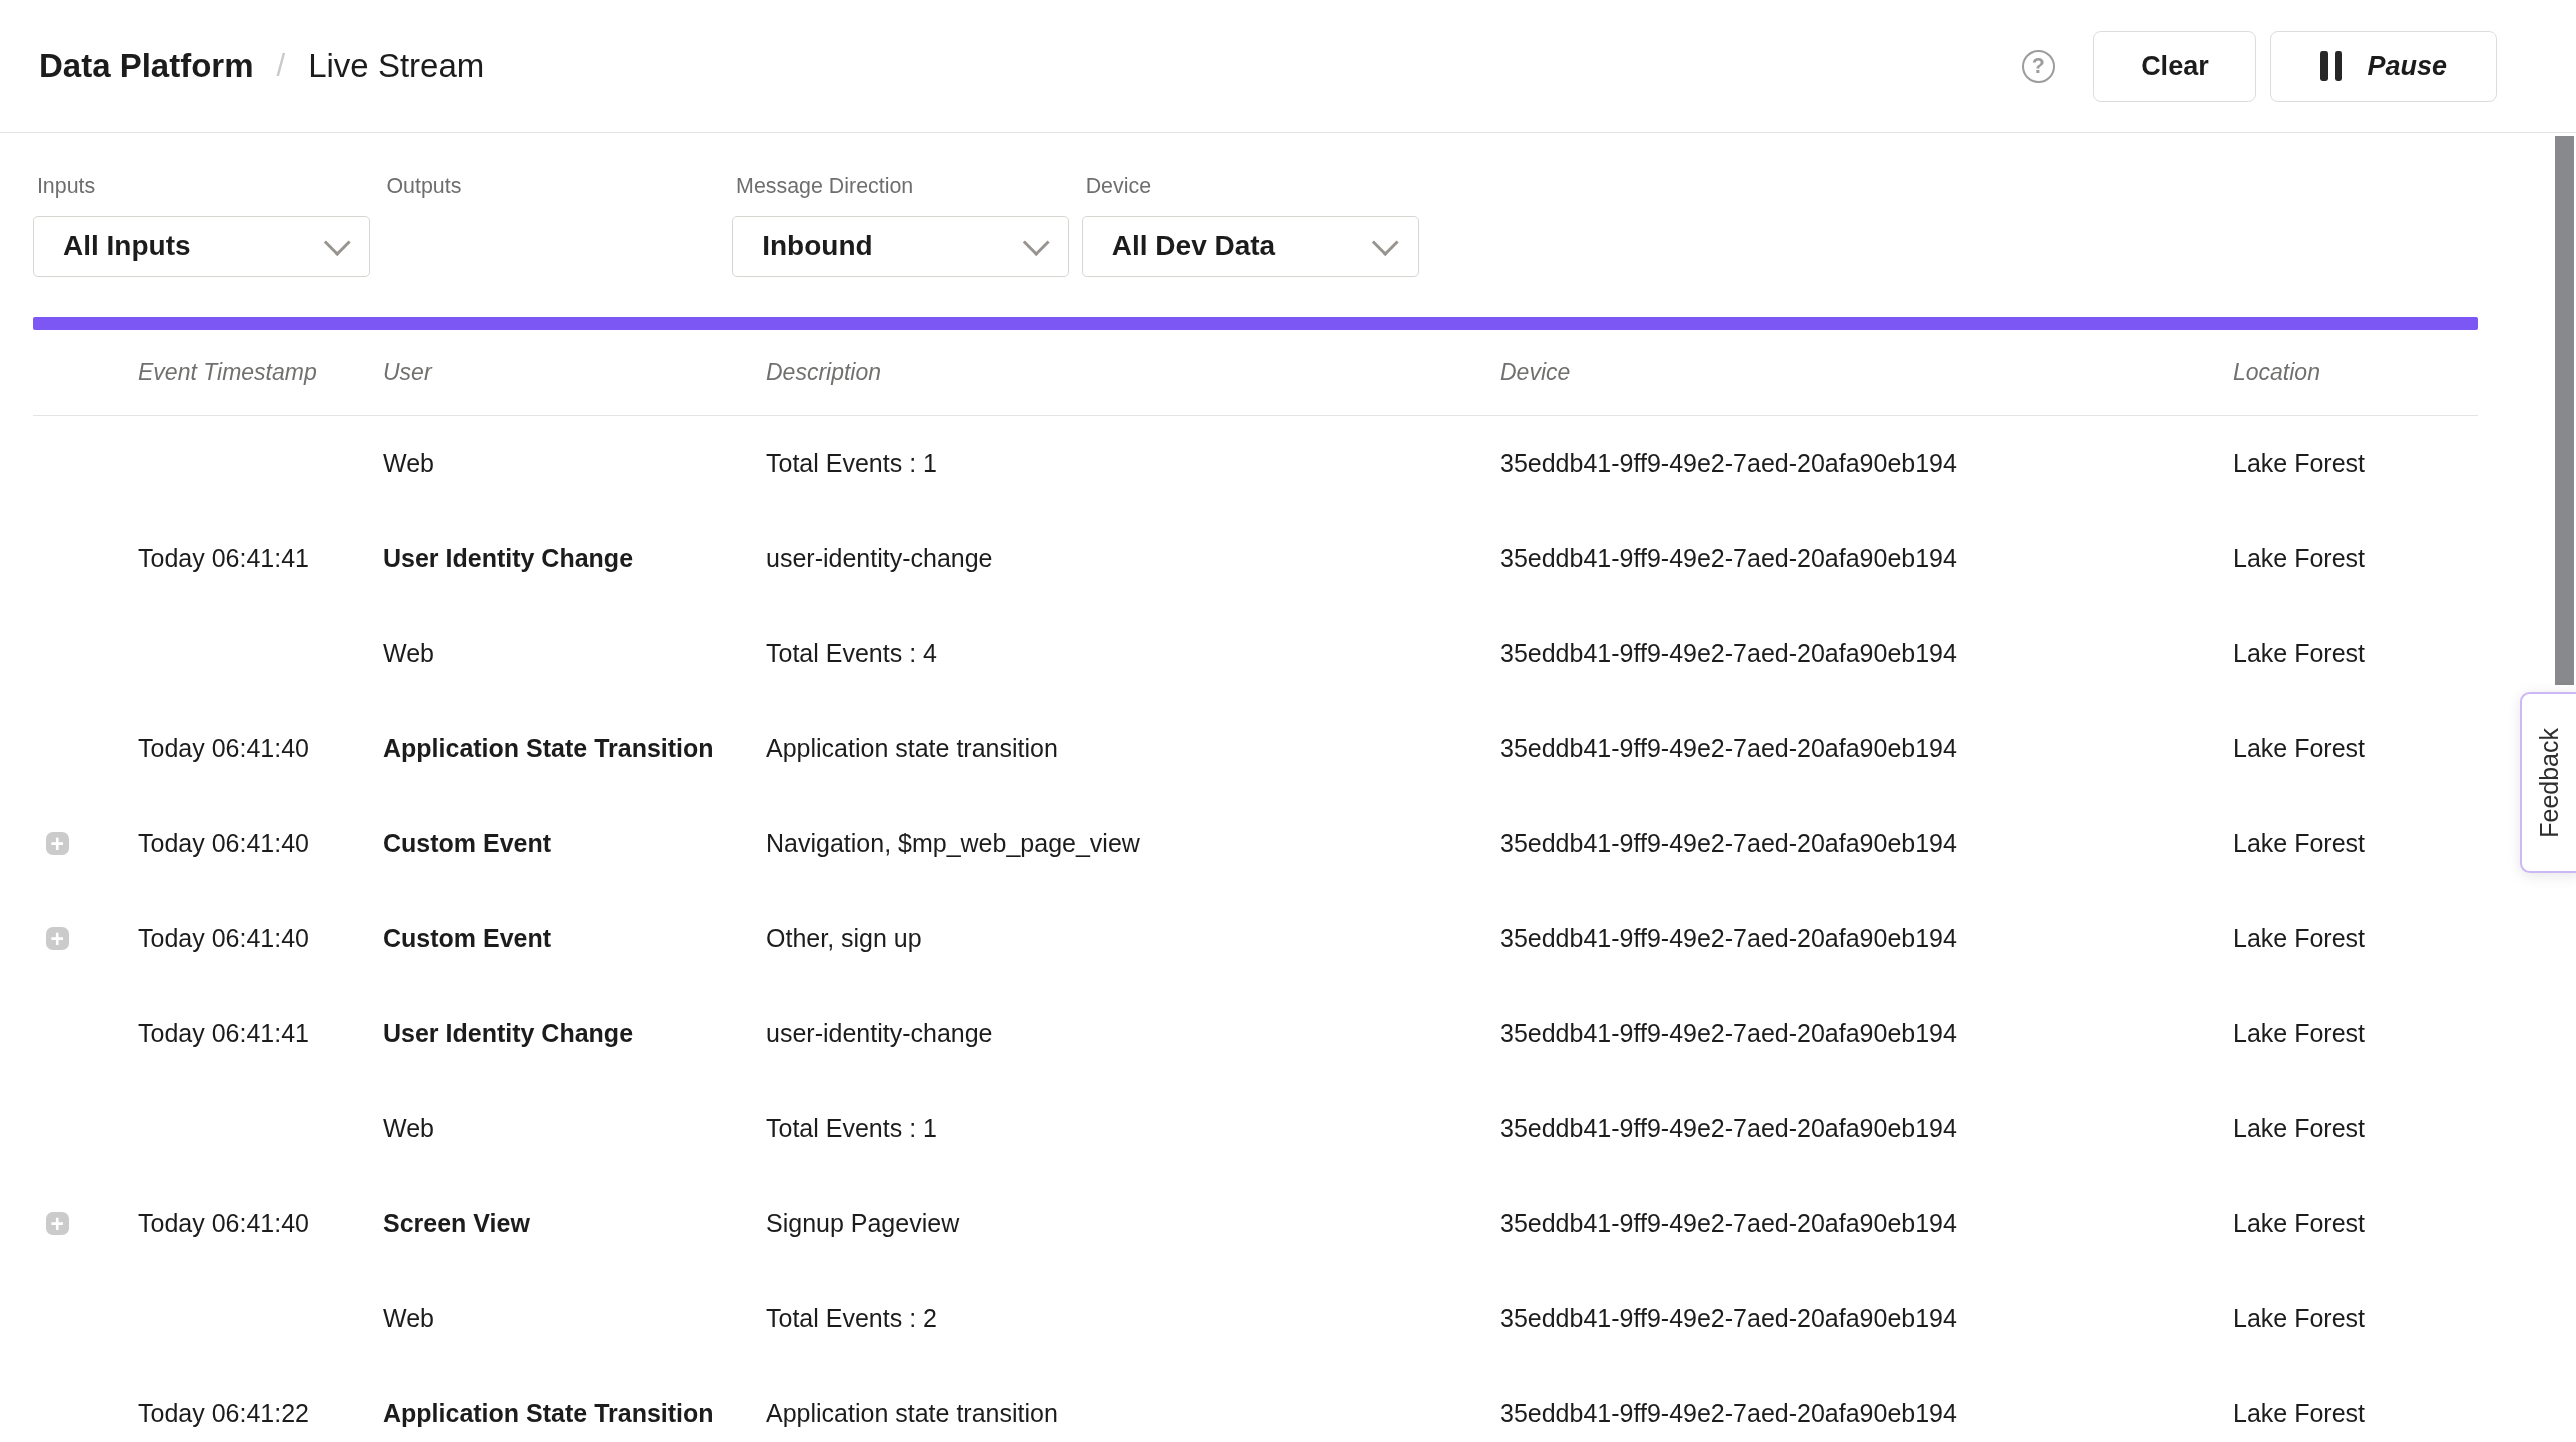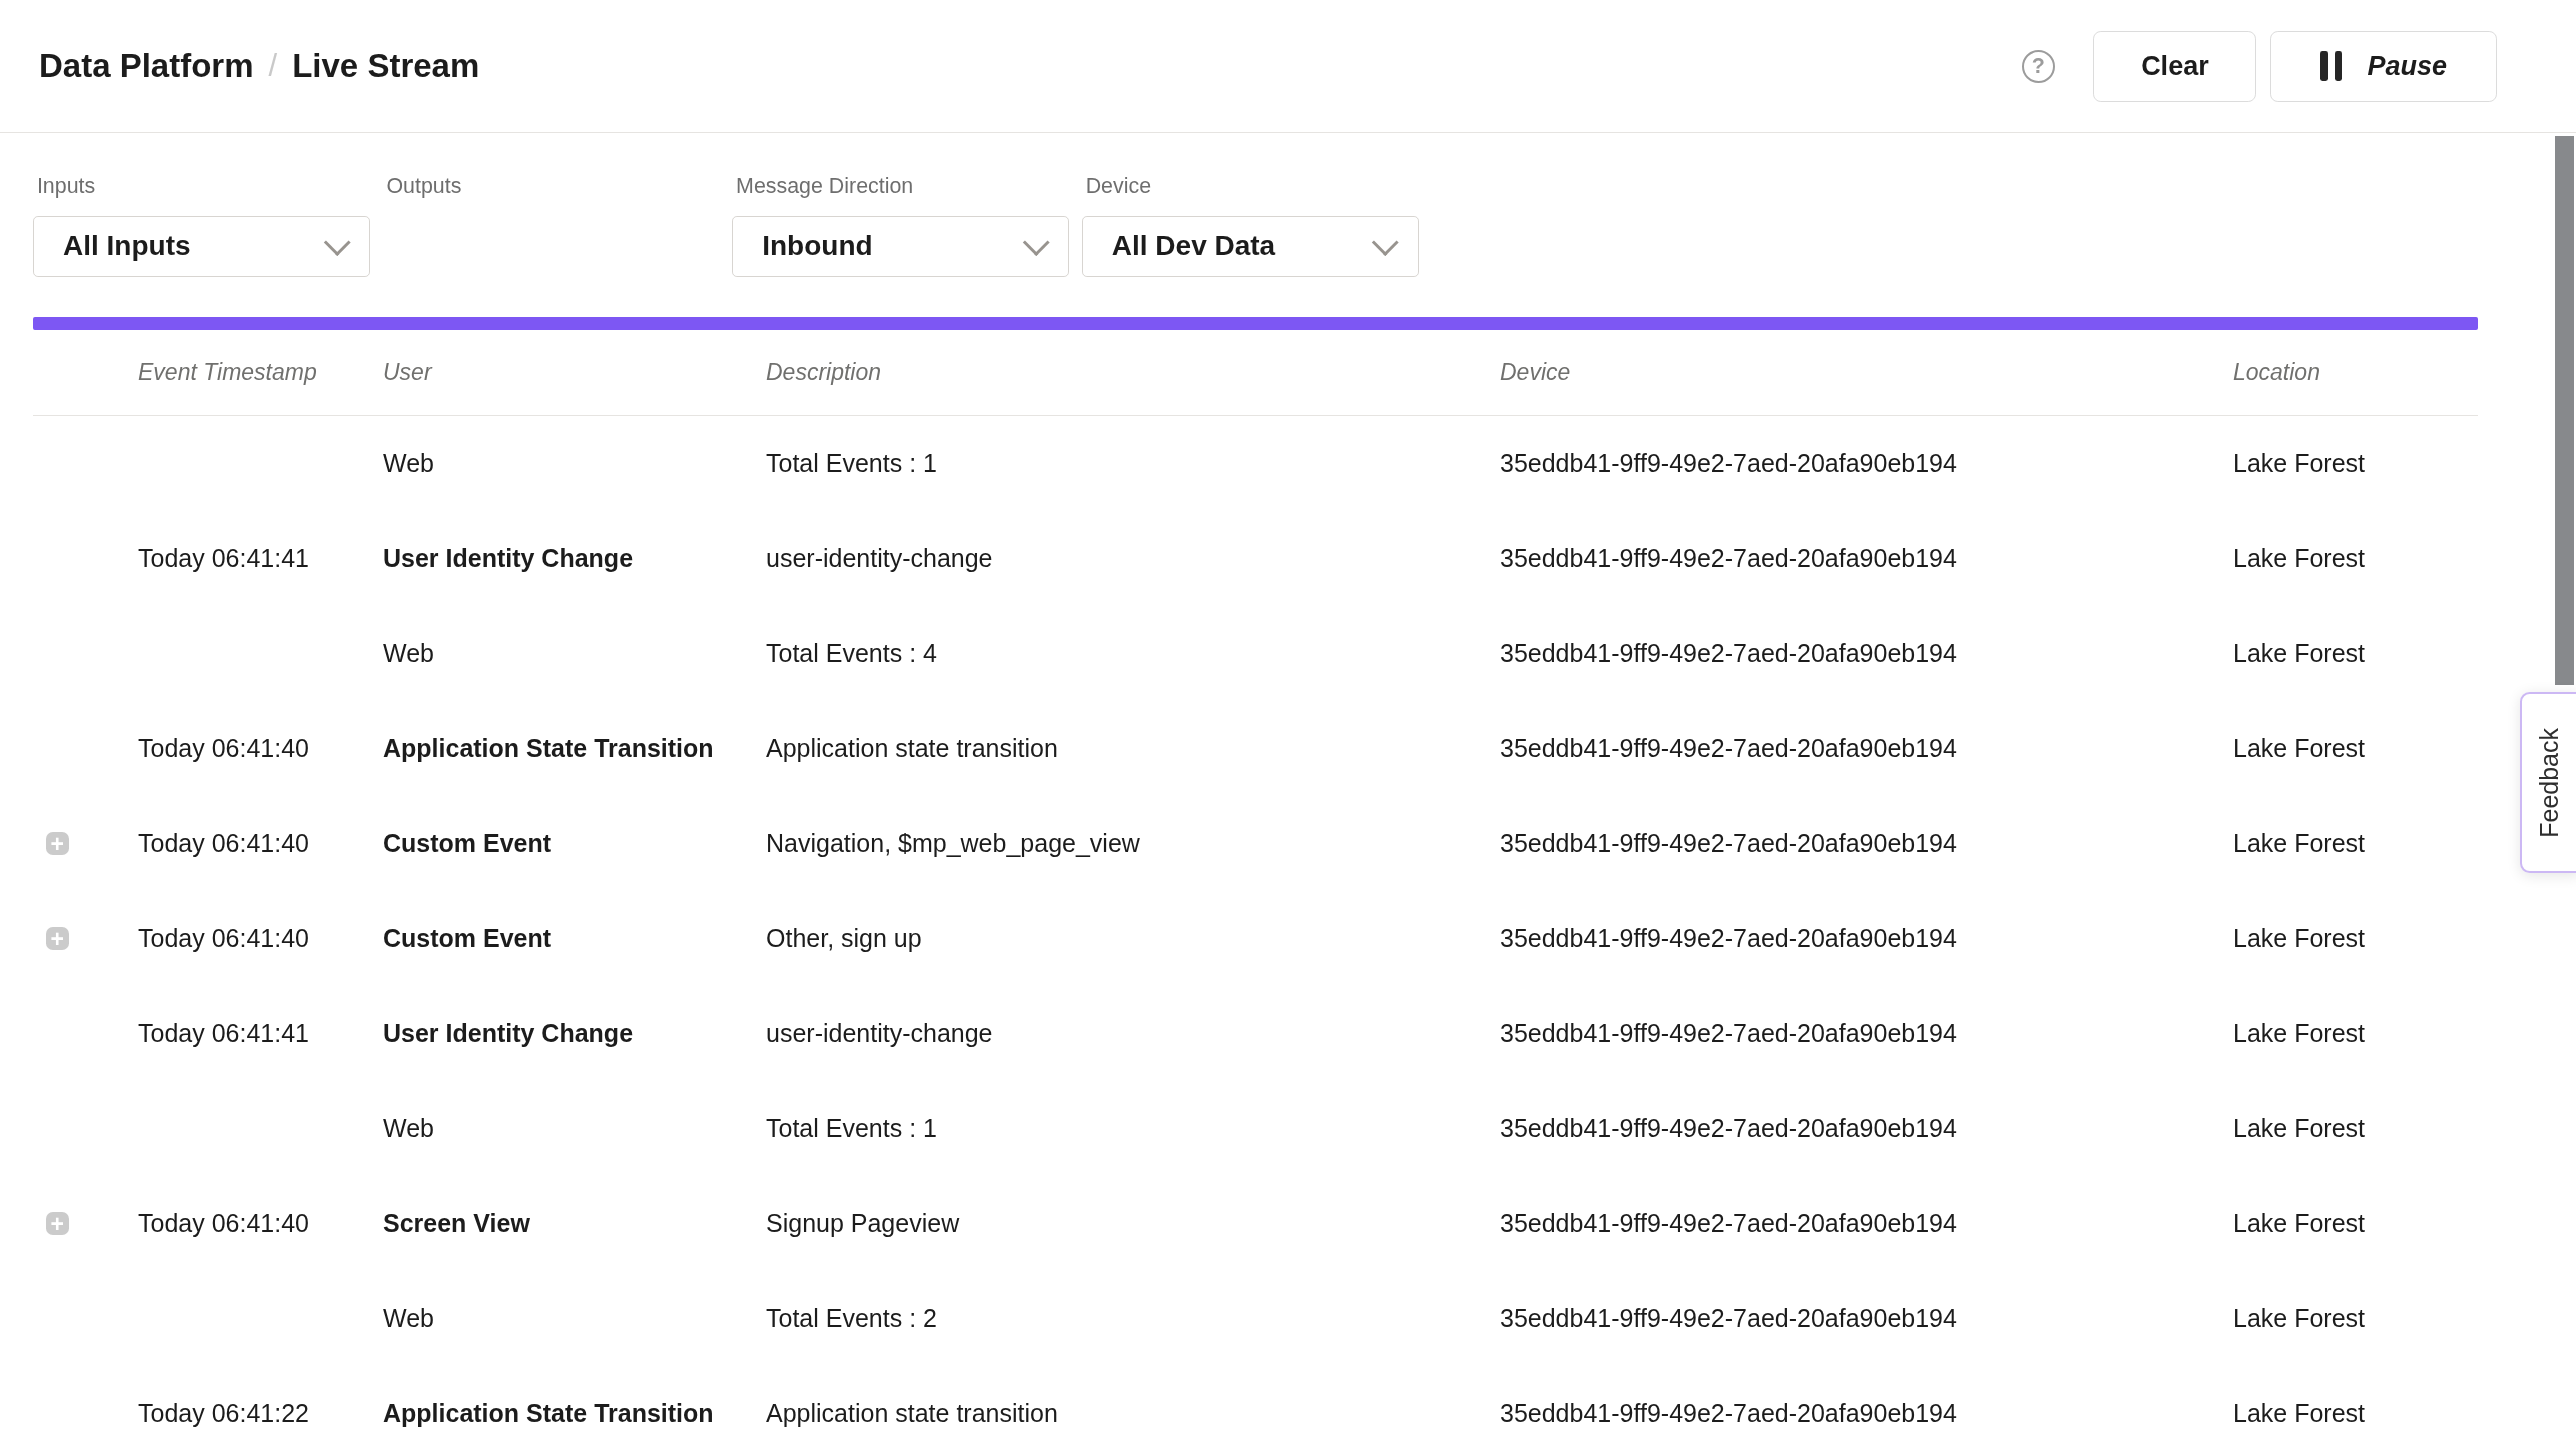--- a/index.html
+++ b/index.html
@@ -6,24 +6,24 @@
   .root{
     position:relative;width:2576px;height:1442px;overflow:hidden;background:#fff;
     font-family:"Liberation Sans","DejaVu Sans",sans-serif;color:#1c1c1c;
   }
   
   .topbar{
     position:absolute;top:0;left:0;width:2576px;height:133px;
     border-bottom:1.9px solid #e6e4e1;display:flex;align-items:center;
     box-sizing:border-box;padding:0 79px 0 39px;background:#fff;
   }
-  .breadcrumb{display:flex;align-items:center;gap:15px;font-size:33px;}
+  .breadcrumb{display:flex;align-items:center;gap:23px;font-size:33px;}
   .crumb-parent{font-weight:700;cursor:pointer;}
   .crumb-sep{color:#c9c9c9;font-size:31px;font-weight:300;}
-  .crumb-current{font-weight:700;text-align:center;}
+  .crumb-current{font-weight:400;text-align:center;}
   .topbar-right{margin-left:auto;display:flex;align-items:center;gap:13.6px;}
   .help-btn{
     width:33px;height:33px;border:2.4px solid #9c9c9c;border-radius:50%;
     color:#9c9c9c;font-size:21.4px;font-weight:700;display:flex;align-items:center;
     justify-content:center;margin-right:25px;background:#fff;box-sizing:border-box;cursor:pointer;
   }
   .btn{
     height:71px;background:#fff;border:1.9px solid #dcdcdc;border-radius:7.8px;
     font-size:27px;font-weight:700;color:#1c1c1c;display:flex;align-items:center;
     justify-content:center;box-sizing:border-box;cursor:pointer;

